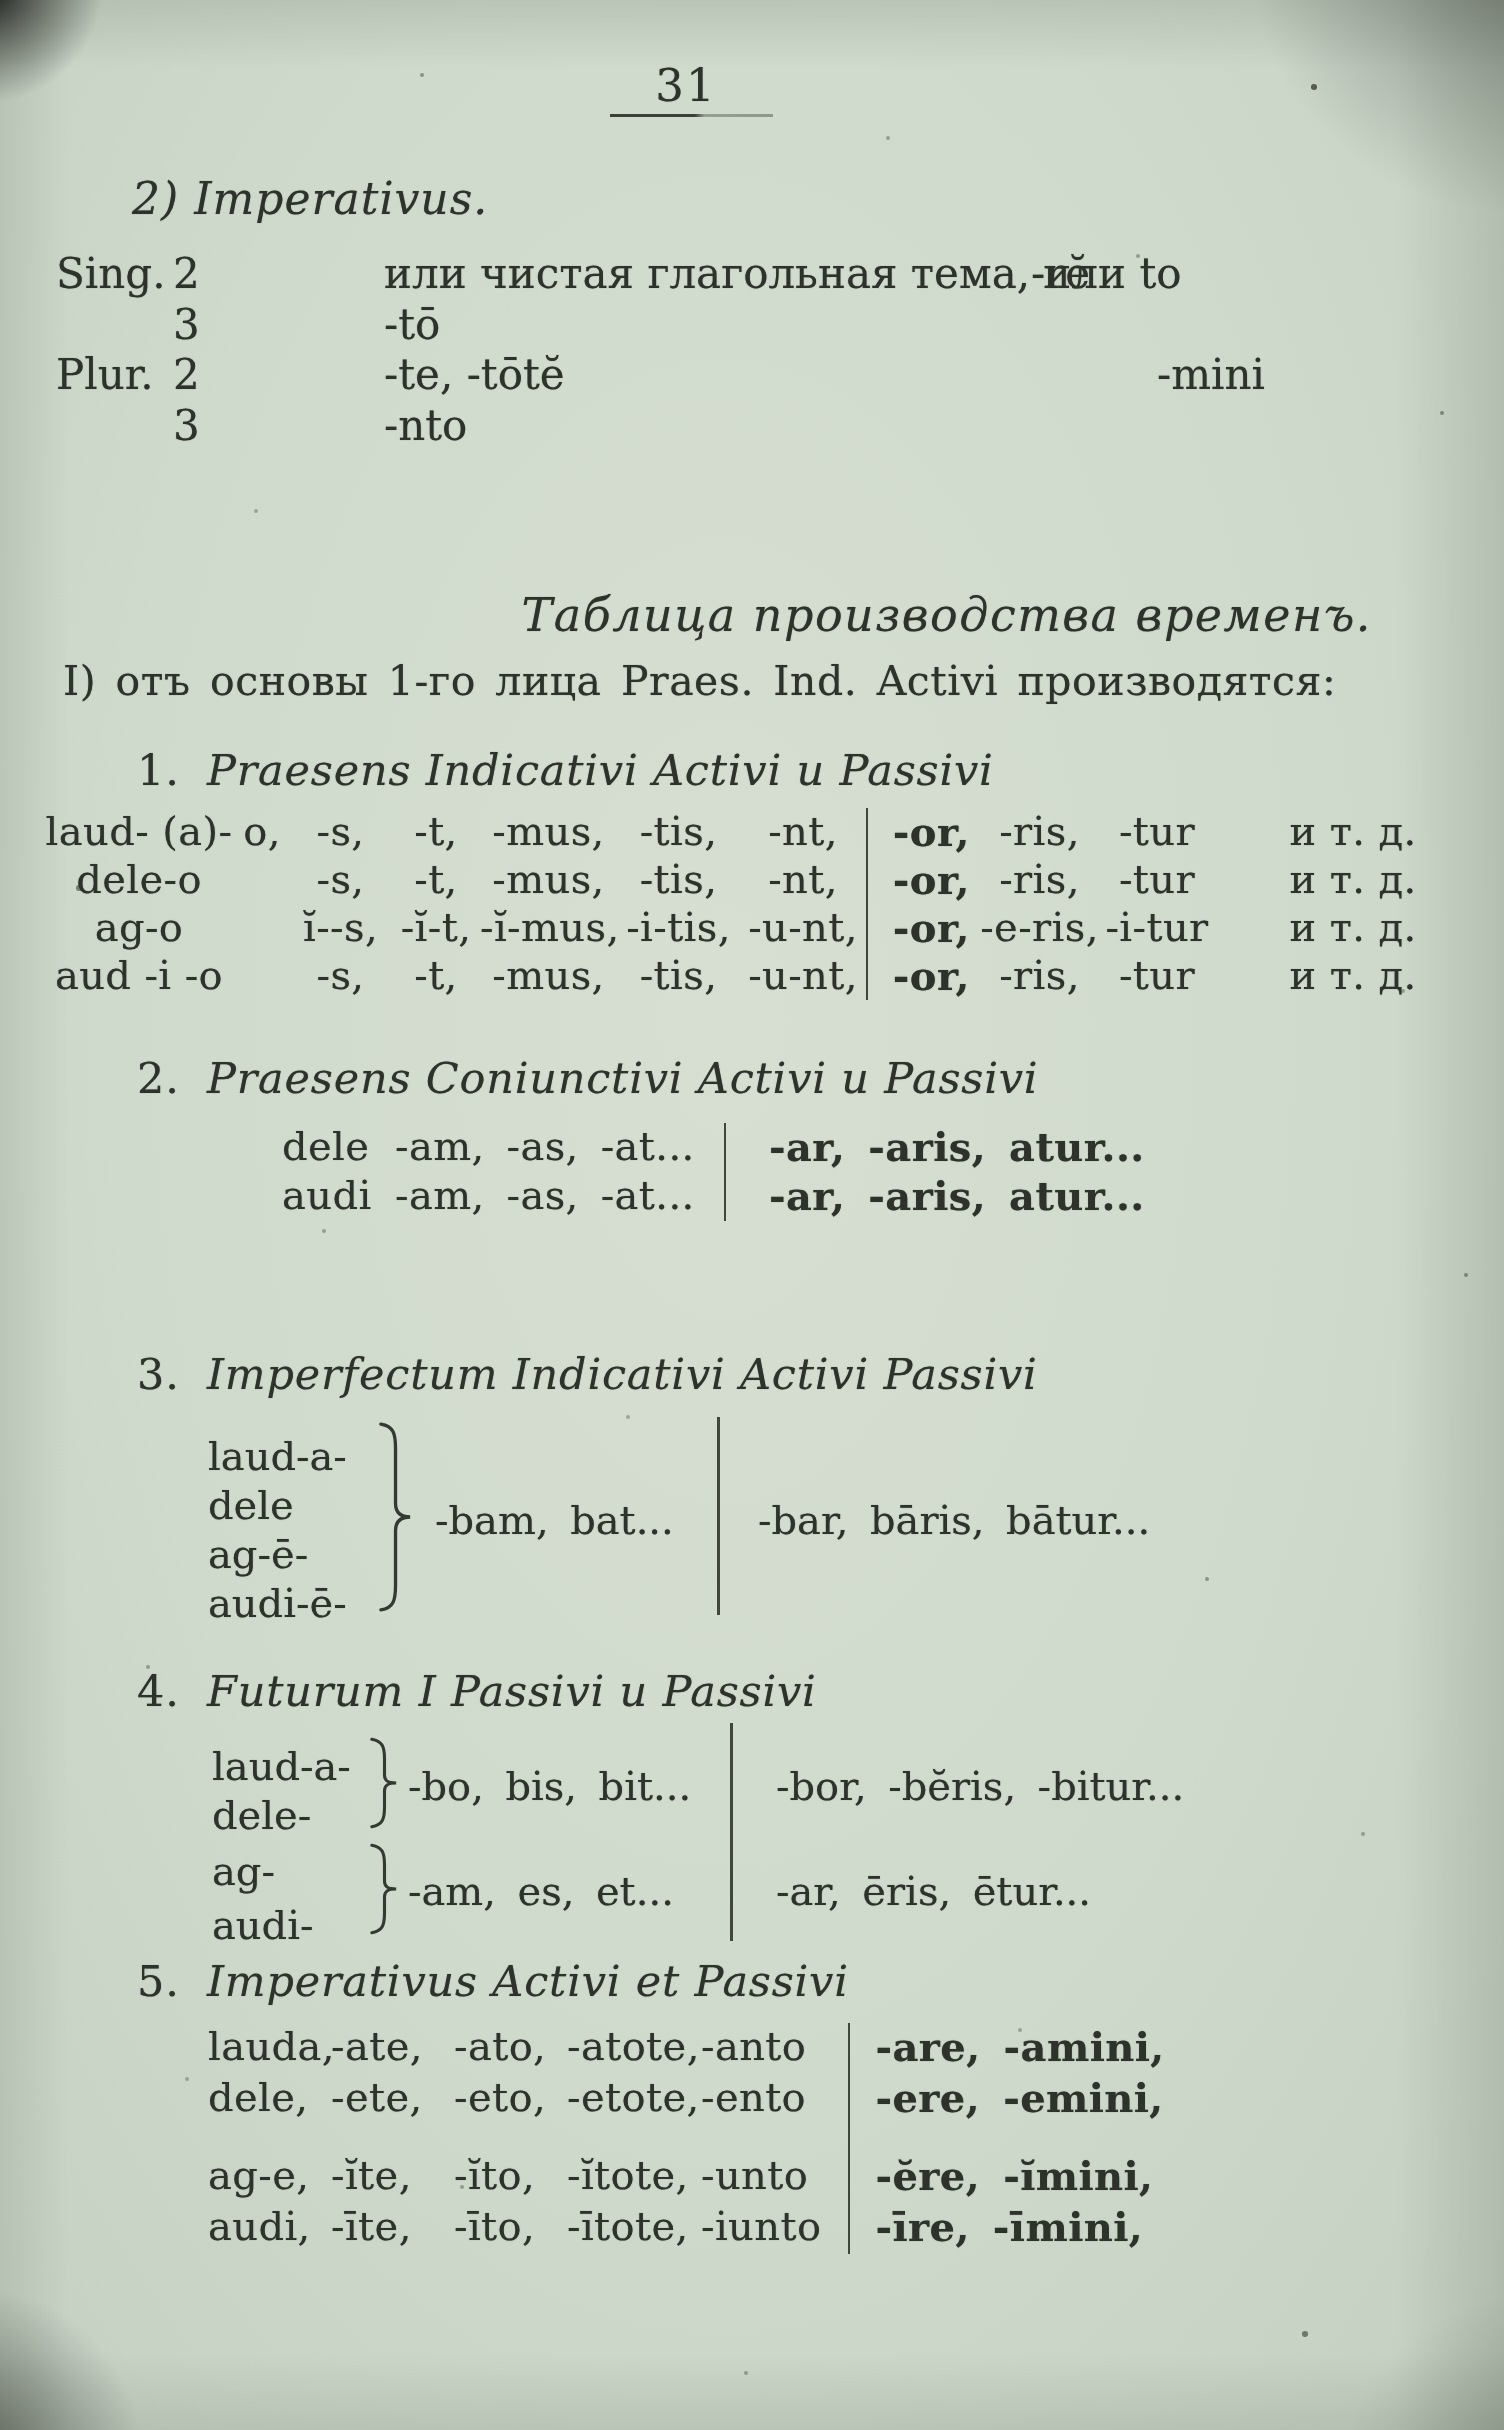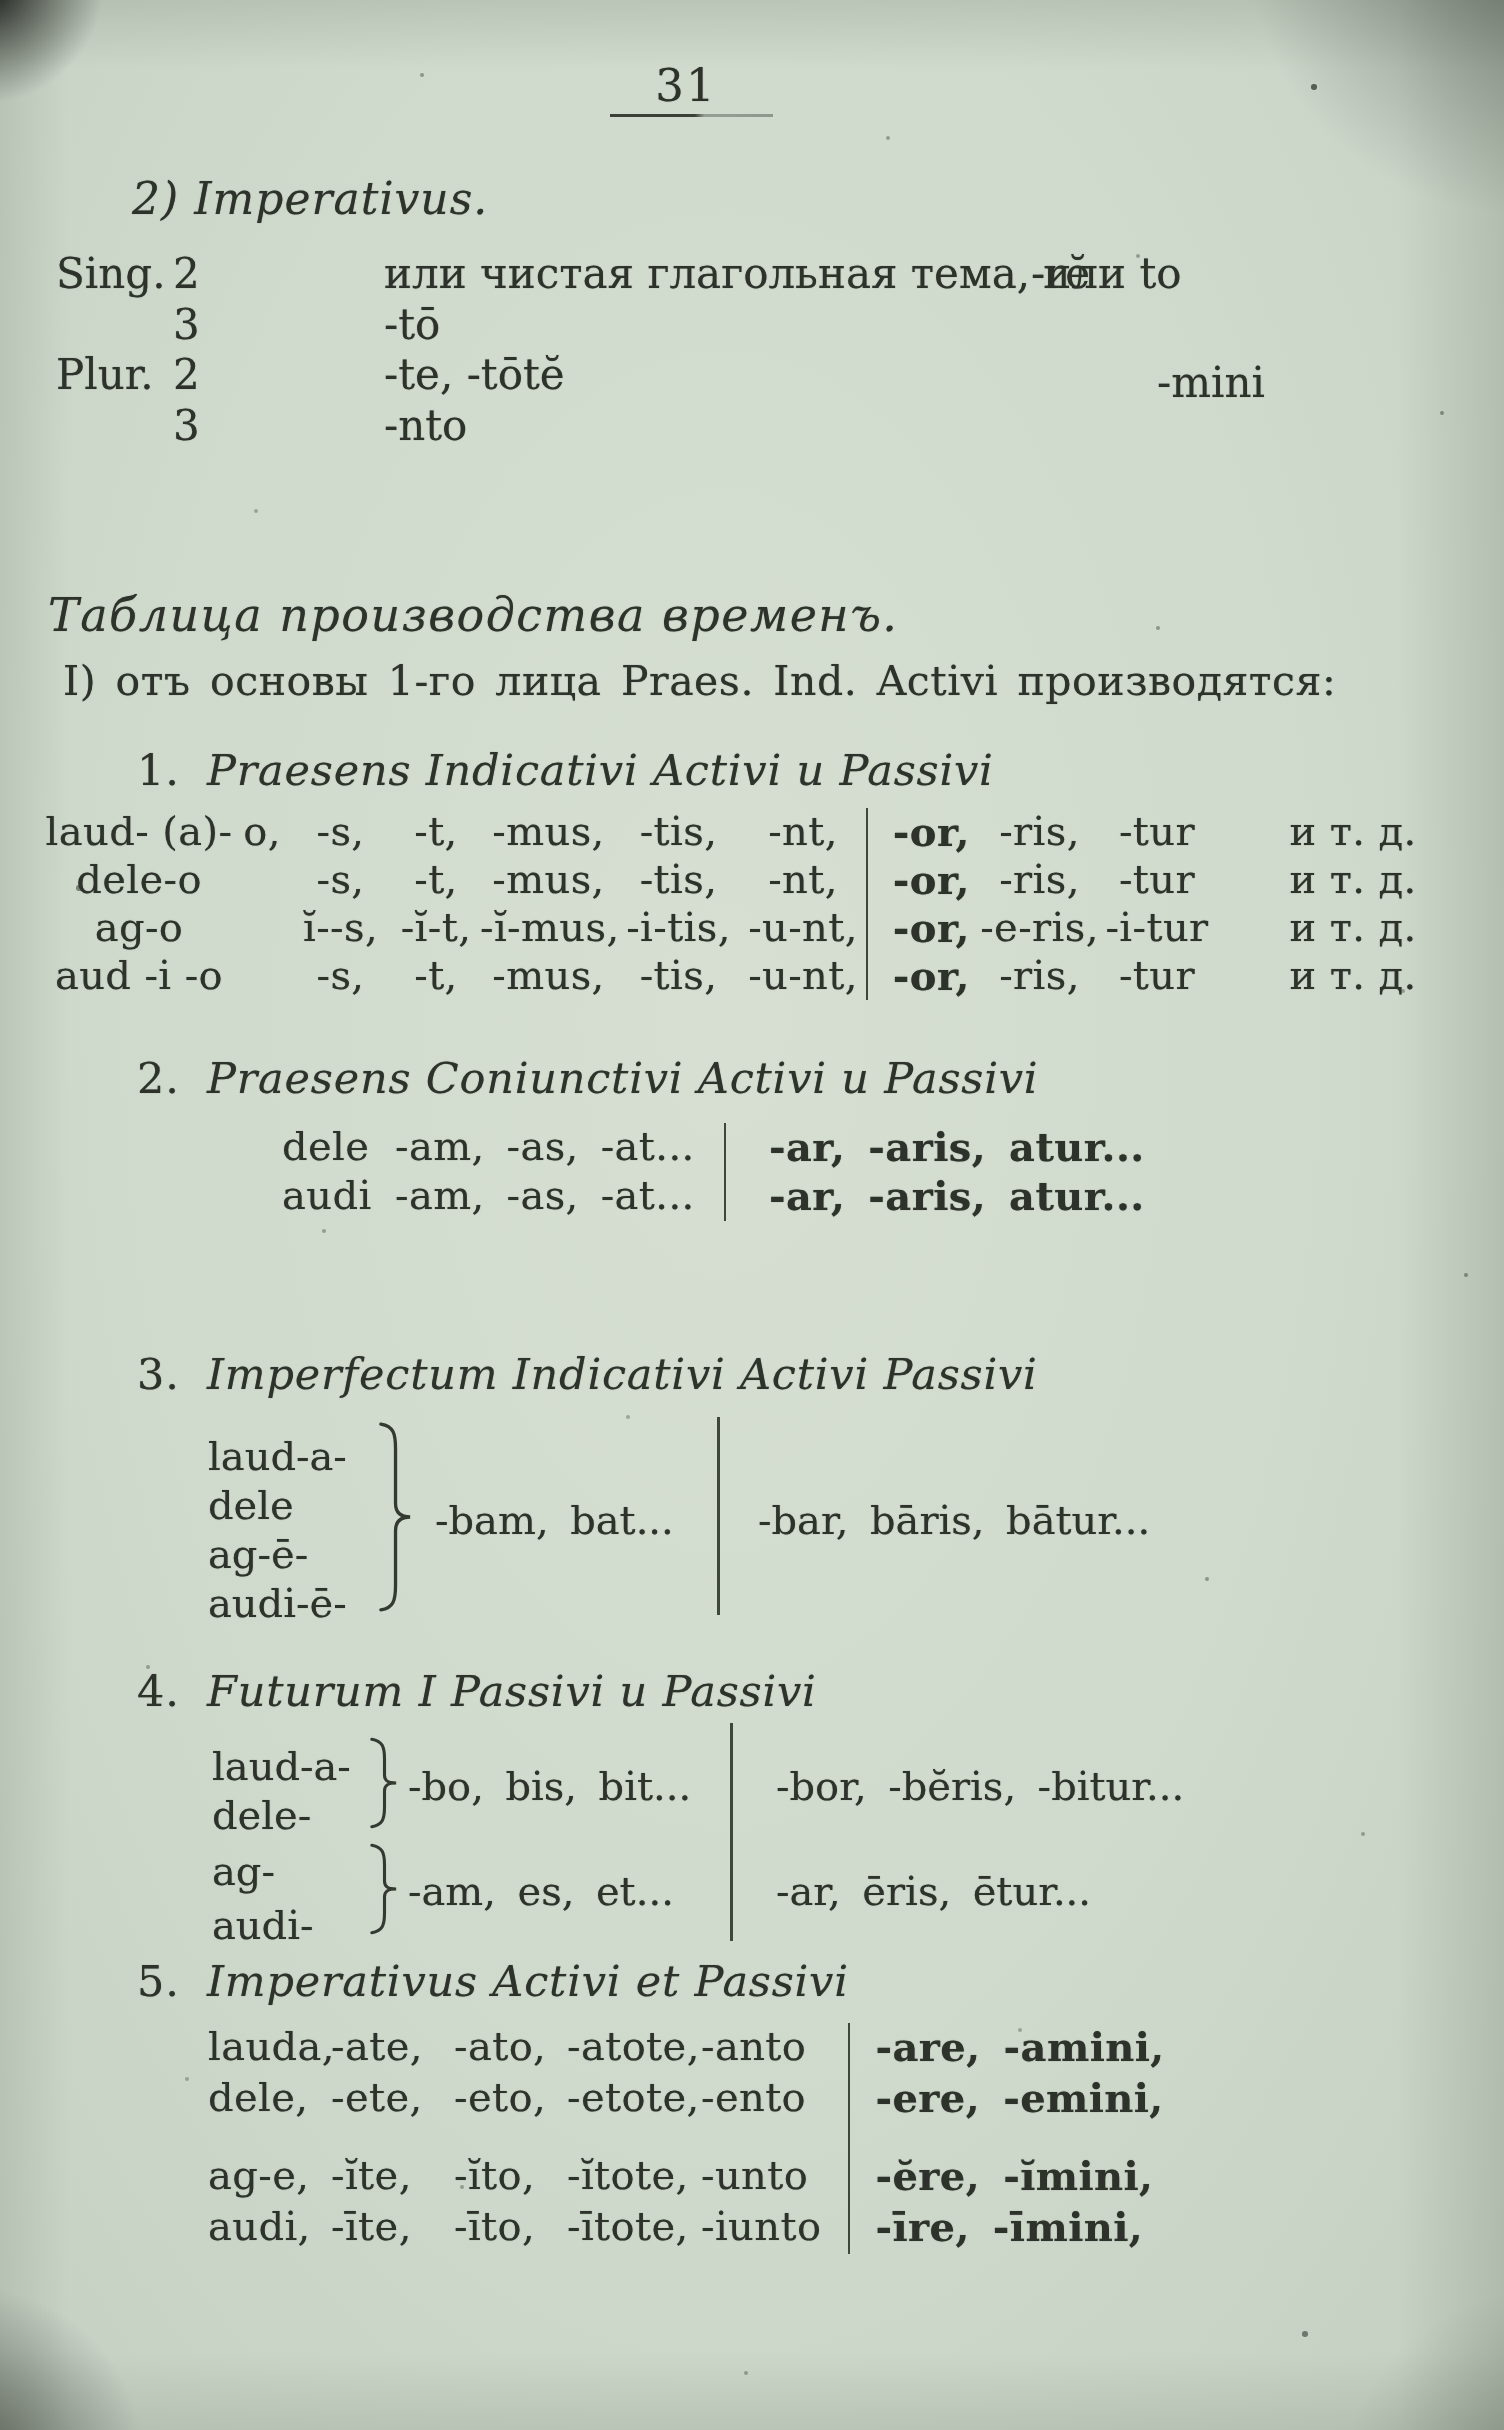--- a/index.html
+++ b/index.html
@@ -24,38 +24,38 @@
   .t{white-space:pre; text-shadow:0 0 1px rgba(45,50,43,0.55);}
 
   
   .pagenum{position:absolute; left:647px; top:59px; width:78px; text-align:center;
            font-size:45px; letter-spacing:2px;}
   .pagenum-rule{position:absolute; left:610px; top:114px; width:163px; height:2.9px;
                 background:linear-gradient(90deg,#3a4036 0%,#3a4036 52%,rgba(64,70,60,0.4) 58%,rgba(64,70,60,0.45) 100%);}
 
   
   .h-imp{position:absolute; left:132px; top:173px; font-size:44px; font-style:italic; letter-spacing:1px;}
-  .derivation-title{position:absolute; left:0px; top:588px; width:1372px; text-align:left;
-                    font-size:46px; font-style:italic; letter-spacing:1.5px;margin-left:48px;}
+  .derivation-title{position:absolute; left:0px; top:588px; width:1372px; text-align:right;
+                    font-size:46px; font-style:italic; letter-spacing:1.5px;}
   .intro{position:absolute; left:63px; top:657px; font-size:41px; letter-spacing:0.5px; word-spacing:5.9px;}
   .sec-head{position:absolute; font-size:43px; letter-spacing:0.8px;}
   .sec-head .num{font-style:normal; margin-right:27.4px;}
   .sec-head .title{font-style:italic;}
   .sh1{left:137px; top:745px;}
   .sh2{left:137px; top:1053px;}
   .sh3{left:137px; top:1349px;}
   .sh4{left:137px; top:1666px;}
   .sh5{left:137px; top:1956px;}
 
   
   .imp-block{position:absolute; left:0; top:243px; width:1505px; height:216px; font-size:42px;}
   .imp-block span{position:absolute; white-space:pre;}
   .i-r0{top:5.9px;} .i-r1{top:57px;} .i-r2{top:107px;} .i-r3{top:158px;}
   .i-lab{left:56px;} .i-per{left:173px;} .i-end{left:384px;}
-  .i-re{left:1031px;} .i-mini{left:1157px;margin-top:8px;}
+  .i-re{left:1031px;} .i-mini{left:1157px;}
 
   
   table.ptable{position:absolute; border-collapse:collapse; table-layout:fixed;}
   table.ptable td{padding:0; vertical-align:top; font-size:40px; letter-spacing:0.4px;
                   white-space:pre; overflow:visible; text-shadow:0 0 1px rgba(45,50,43,0.55);}
   .div-l{border-left:2.9px solid #3f463c;font-weight:bold;}
 
   .tbl1{left:43px; top:808px; width:1451px;text-align:center;}
   .tbl1 tr{height:48px;}
   .tbl1 .pl{padding-left:17.6px;}

